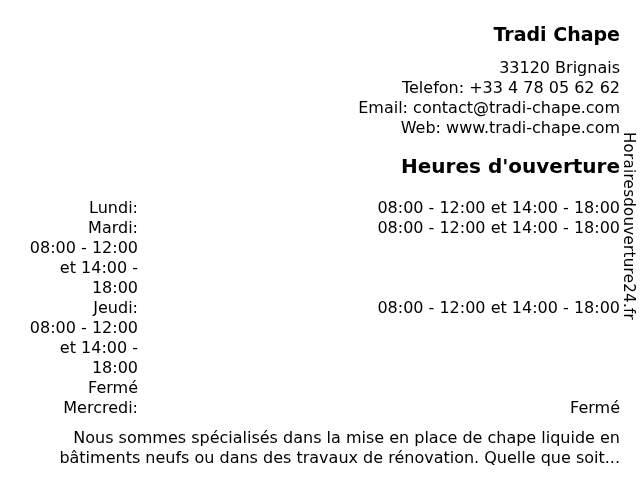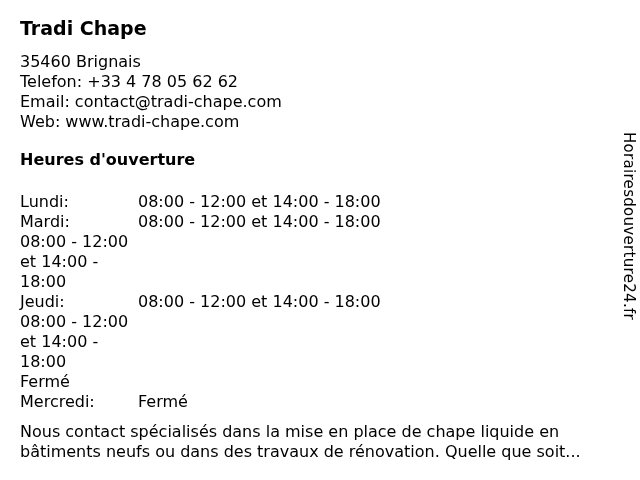--- a/index.html
+++ b/index.html
@@ -12,37 +12,38 @@
     width: 640px;
     height: 480px;
     background: #ffffff;
     color: #000000;
     font-family: "DejaVu Sans", "Liberation Sans", sans-serif;
     overflow: hidden;
   }
   .content {
     position: absolute;
     left: 20px;
-    top: 16px;
+    top: 22px;
     width: 600px;
+    text-align: right;
   }
   .business-name {
     font-size: 19px;
     font-weight: bold;
     line-height: 24px;
     margin: 0;
   }
   .address-block {
     margin-top: 12px;
     font-size: 16px;
     line-height: 20px;
   }
   .section-heading {
     margin-top: 18px;
-    font-size: 16px;
+    font-size: 20px;
     font-weight: bold;
     line-height: 20px;
   }
   .hours-table {
     margin-top: 22px;
     font-size: 16px;
     line-height: 20px;
   }
   .hours-row {
     display: grid;
@@ -68,21 +69,21 @@
 </style>
 </head>
 <body>
 
 <div class="page">
   <div class="content">
 
     <h1 class="business-name">Tradi Chape</h1>
 
     <div class="address-block">
-      <div>35460 Brignais</div>
+      <div>33120 Brignais</div>
       <div>Telefon: +33 4 78 05 62 62</div>
       <div>Email: contact@tradi-chape.com</div>
       <div>Web: www.tradi-chape.com</div>
     </div>
 
     <div class="section-heading">Heures d'ouverture</div>
 
     <div class="hours-table">
       <div class="hours-row">
         <span>Lundi:</span>
@@ -105,18 +106,18 @@
       <div class="hours-row">
         <span>Fermé</span>
       </div>
       <div class="hours-row">
         <span>Mercredi:</span>
         <span>Fermé</span>
       </div>
     </div>
 
 
-    <div class="info-text">Nous contact spécialisés dans la mise en place de chape liquide en bâtiments neufs ou dans des travaux de rénovation. Quelle que soit...</div>
+    <div class="info-text">Nous sommes spécialisés dans la mise en place de chape liquide en bâtiments neufs ou dans des travaux de rénovation. Quelle que soit...</div>
 
   </div>
 
   <div class="watermark">Horairesdouverture24.fr</div>
 </div>
 
 </body></html>

